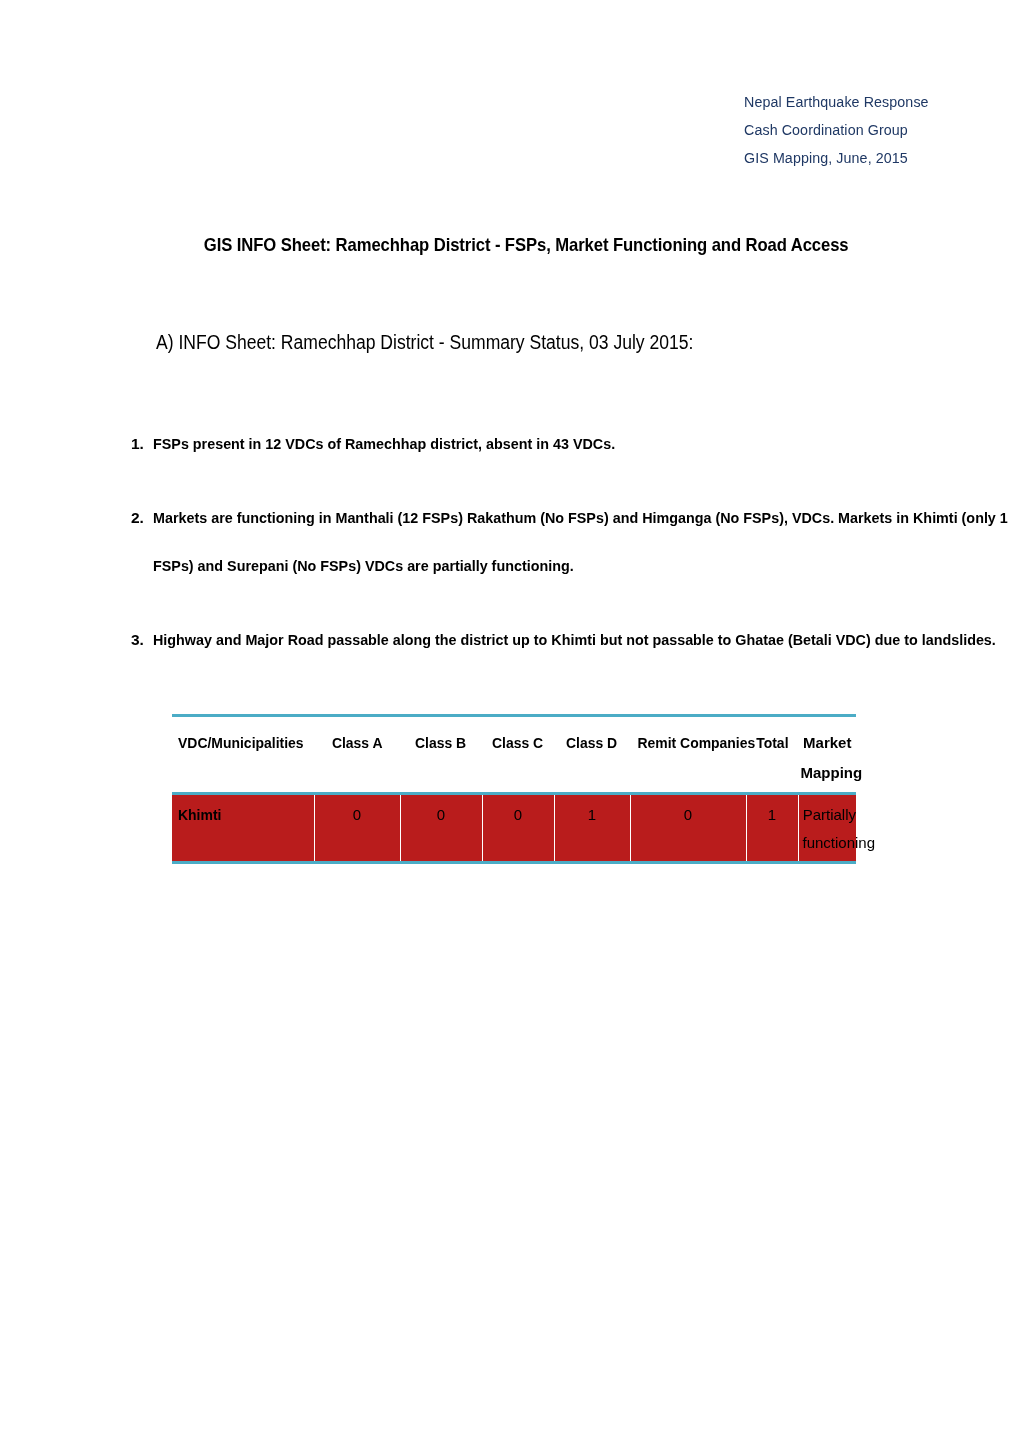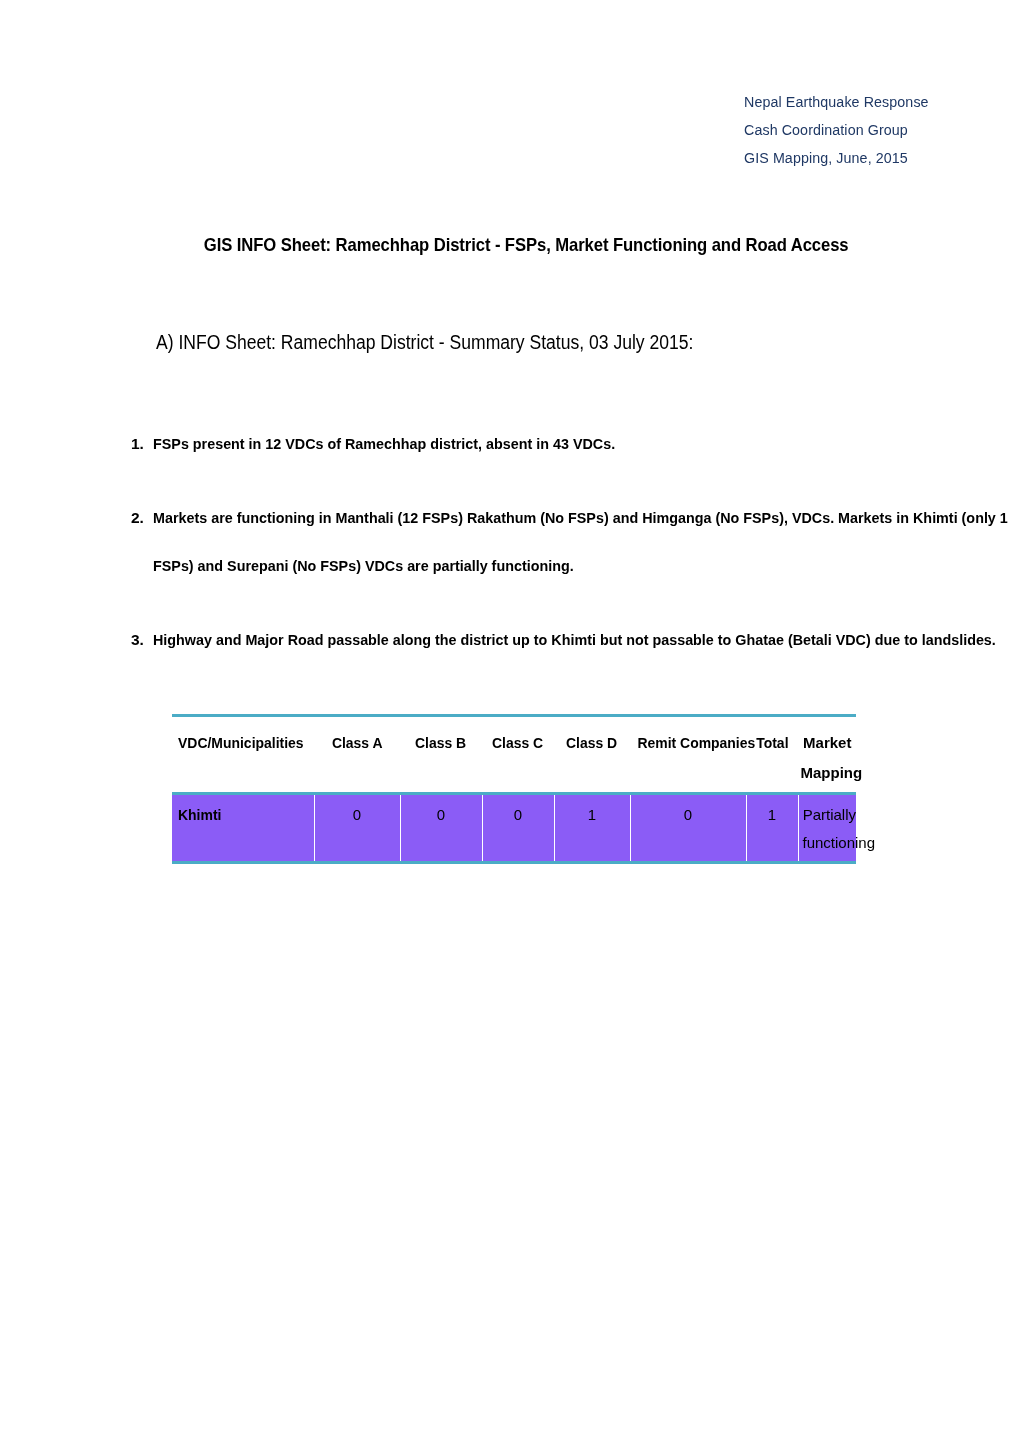--- a/index.html
+++ b/index.html
@@ -146,21 +146,21 @@
     text-align: left;
     font-weight: bold;
     padding-left: 6px;
   }
   tr.data-row td.status {
     text-align: right;
     font-weight: normal;
     padding-left: 4px;
     padding-right: 0;
   }
-  tr.shaded td { background: #8b5cf6; }
+  tr.shaded td { background: #b91c1c; }
 
   .c-name   { width: 142px; }
   .c-a      { width: 86px; }
   .c-b      { width: 82px; }
   .c-c      { width: 72px; }
   .c-d      { width: 76px; }
   .c-remit  { width: 116px; }
   .c-total  { width: 52px; }
   .c-status { width: 58px; }
 

